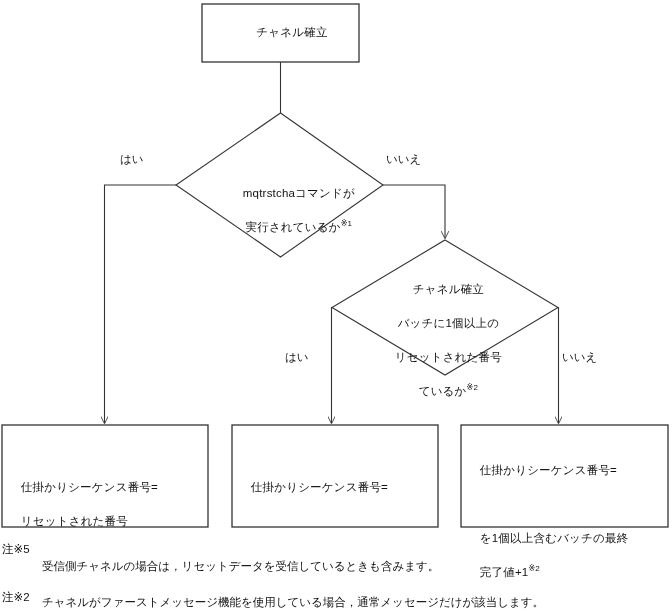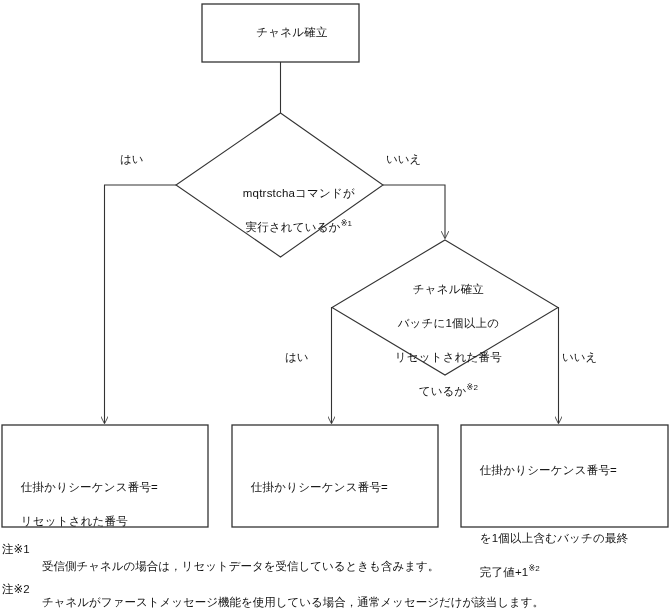--- a/index.html
+++ b/index.html
@@ -125,20 +125,20 @@
 </div>
 
 <div class="node-text box-text" style="left:473px; top:445px; width:192px;">
   <span>仕掛かりシーケンス番号=</span><br>
   <br>
   <span>を1個以上含むバッチの最終</span><br>
   <span>完了値+1</span><sup class="ref">※2</sup>
 </div>
 
 <div class="note-block" style="left:2px; top:541px; width:668px; height:36px;">
-  <span class="note-marker" style="top:0;">注※1</span>
+  <span class="note-marker" style="top:0;">注※5</span>
   <span class="note-body" style="top:17px;">受信側チャネルの場合は，リセットデータを受信しているときも含みます。</span>
 </div>
 
 <div class="note-block" style="left:2px; top:577px; width:668px; height:36px;">
-  <span class="note-marker" style="top:4px;">注※2</span>
+  <span class="note-marker" style="top:12px;">注※2</span>
   <span class="note-body" style="top:17px;">チャネルがファーストメッセージ機能を使用している場合，通常メッセージだけが該当します。</span>
 </div>
 
 </body></html>

